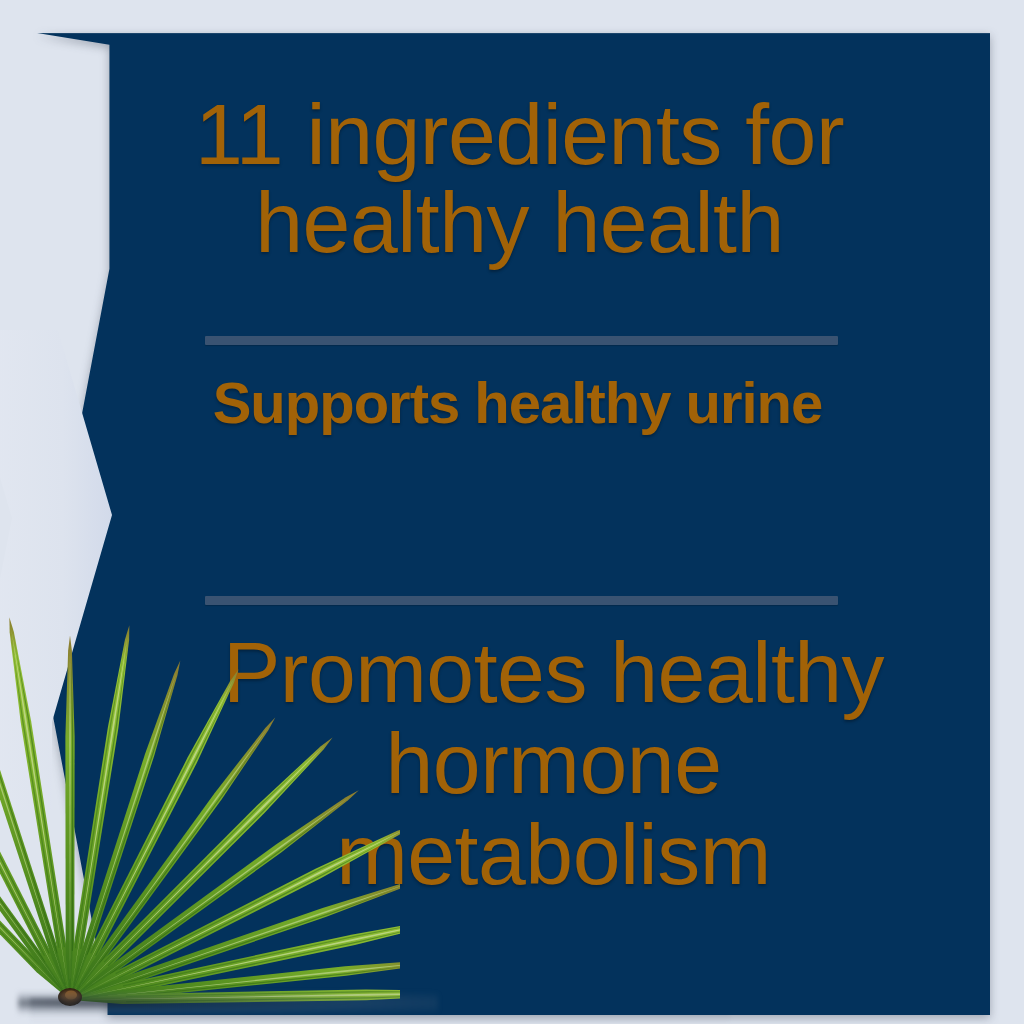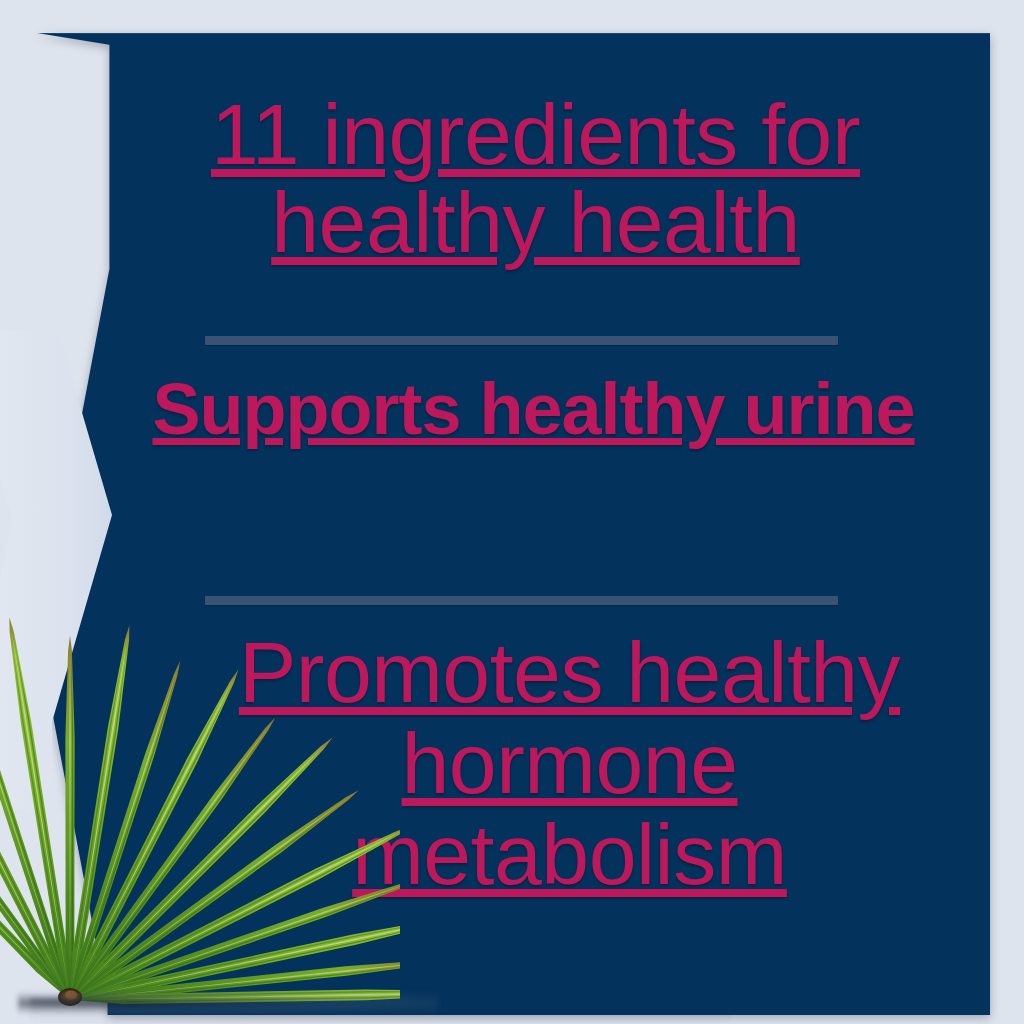--- a/index.html
+++ b/index.html
@@ -90,40 +90,39 @@
     left: 37px;
     top: 33px;
     width: 953px;
     height: 982px;
     box-sizing: border-box;
     padding: 0;
   }
 
   .block {
     position: absolute;
-    left: 16px;
+    left: 0;
     width: 953px;
     text-align: center;
-    color: #be185d;
+    color: #a16207;
     text-shadow: 0 2px 3px rgba(0,0,0,0.30);
-    text-decoration: underline;
     -webkit-font-smoothing: antialiased;
   }
 
   #benefit-1 {
     top: 58px;
     font-size: 86px;
     line-height: 1.02;
     font-weight: 400;
     letter-spacing: -0.5px;
     padding-left: 6px;
   }
   #benefit-2 {
     top: 340px;
-    font-size: 72px;
+    font-size: 58px;
     line-height: 1.02;
     font-weight: 700;
     letter-spacing: -1.0px;
     padding-left: 4px;
   }
   #benefit-3 {
     top: 594px;
     font-size: 86px;
     line-height: 1.06;
     font-weight: 400;

